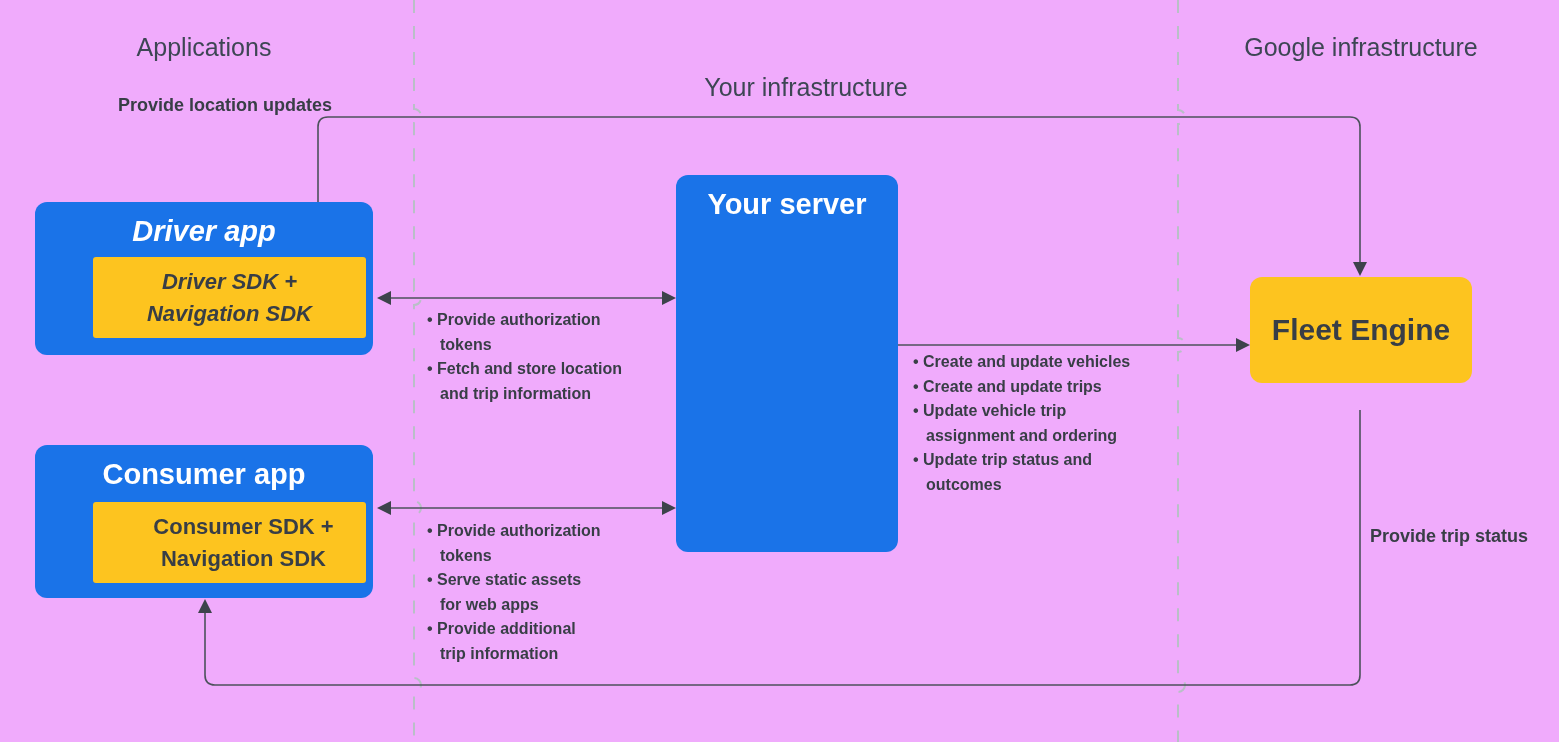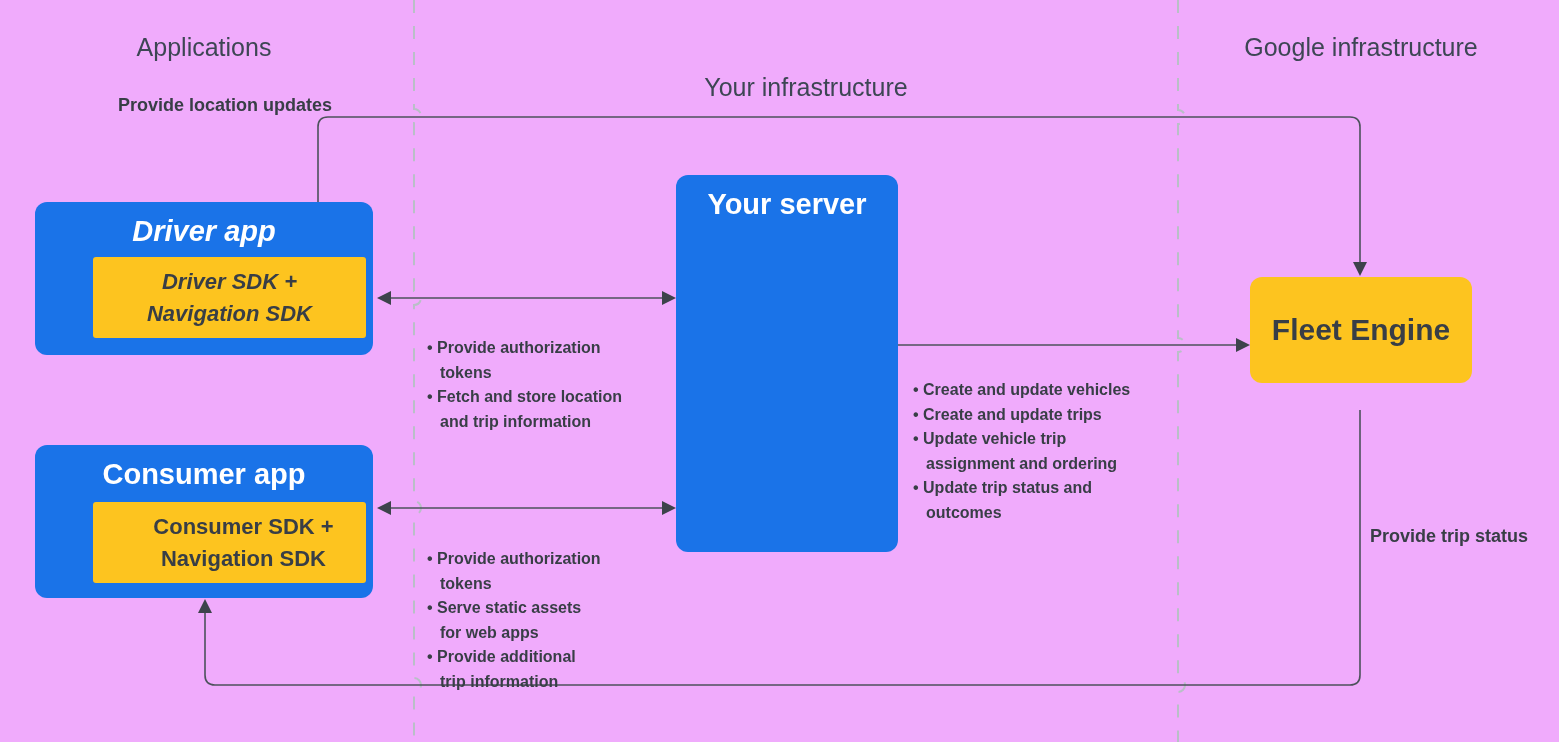--- a/index.html
+++ b/index.html
@@ -35,21 +35,21 @@
   .node-server{left:676px; top:175px; width:222px; height:377px;}
   .node-fleet{left:1250px; top:277px; width:222px; height:106px; background:var(--yellow);
     display:flex; align-items:center; justify-content:center;}
   .fleet-title{font-size:30px; font-weight:700; color:var(--dark-text);}
 
   .edge-label{position:absolute; font-size:18px; font-weight:700; color:var(--dark-text); white-space:nowrap;}
   .lbl-location{left:118px; top:95px;}
   .lbl-tripstatus{left:1370px; top:526px;}
 
   .notes{position:absolute; list-style:none; font-size:16px; font-weight:700;
-    color:var(--dark-text); line-height:24.5px;margin-top:28px;}
+    color:var(--dark-text); line-height:24.5px;}
   .notes li{padding-left:13px; text-indent:-13px; white-space:pre-line;}
   .notes li::before{content:"\2022\00a0";}
   .notes-driver{left:427px; top:308px; width:232px;}
   .notes-consumer{left:427px; top:519px; width:232px;}
   .notes-fleet{left:913px; top:350px; width:272px;}
 </style>
 </head>
 <body>
 
 <div class="canvas">

